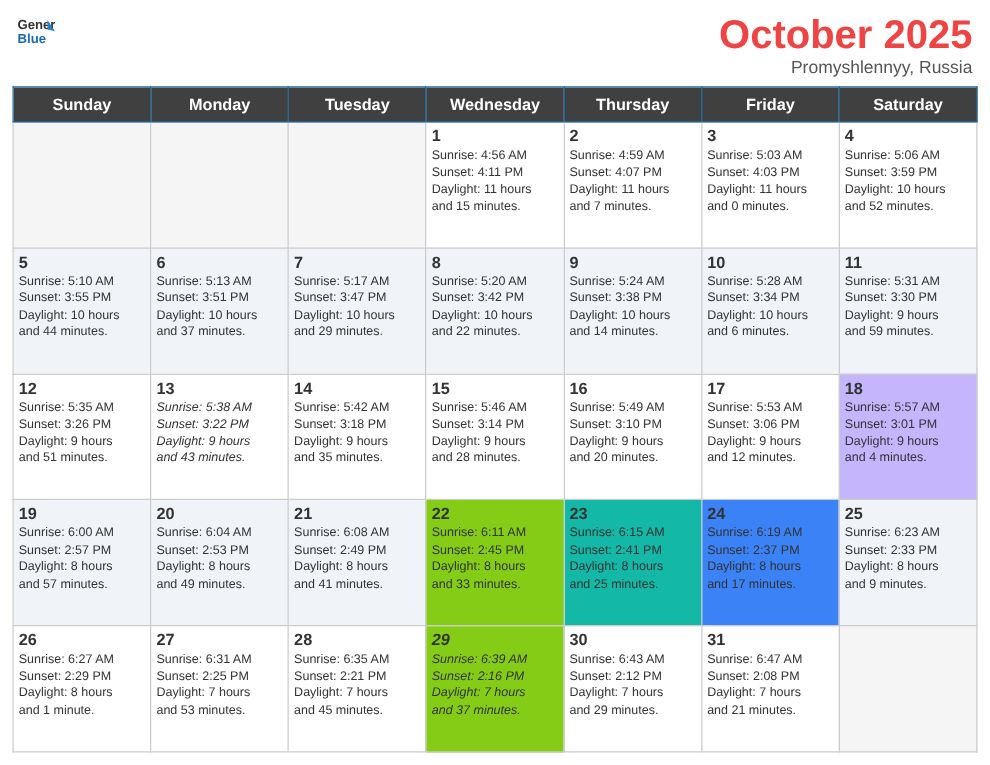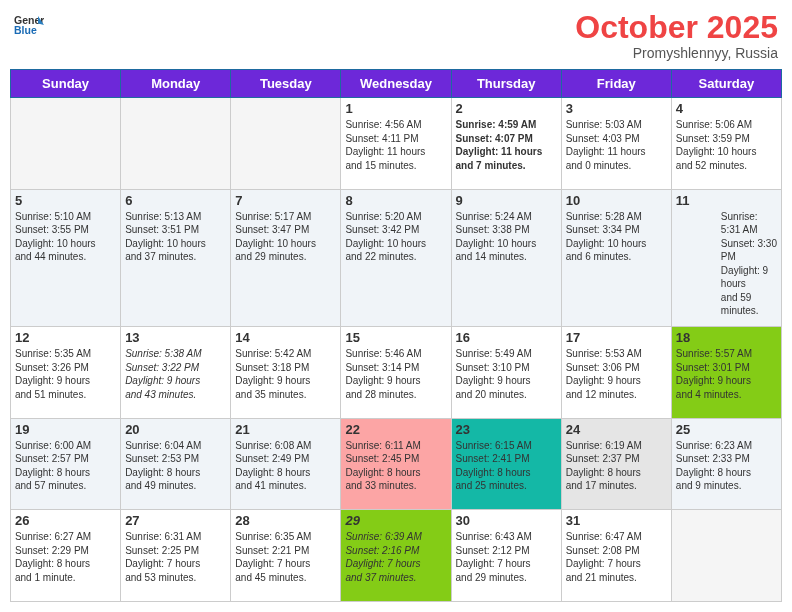--- a/index.html
+++ b/index.html
@@ -47,21 +47,21 @@
       color: #555;
     }
     .calendar {
       flex: 1;
       border: 1px solid #ccc;
       border-collapse: collapse;
       width: 100%;
       table-layout: fixed;
     }
     .calendar th {
-      background: #6d28d9;
+      background: #404040;
       color: white;
       text-align: center;
       padding: 6px 2px;
       font-size: 13px;
       font-weight: bold;
       border: 1px solid #1e6aa0;
     }
     .calendar td {
       vertical-align: top;
       border: 1px solid #ccc;
@@ -121,21 +121,21 @@
           <td style="background: rgb(245, 245, 245);"></td>
           <td style="background: rgb(255, 255, 255);">
             <span class="date-num">1</span>
             <div class="cell-info" style="white-space: pre-line;">Sunrise: 4:56 AM
 Sunset: 4:11 PM
 Daylight: 11 hours
 and 15 minutes.</div>
           </td>
           <td style="background: rgb(255, 255, 255);">
             <span class="date-num">2</span>
-            <div class="cell-info" style="white-space: pre-line; font-weight: bold;">Sunrise: 4:59 AM
+            <div class="cell-info" style="white-space: pre-line;">Sunrise: 4:59 AM
 Sunset: 4:07 PM
 Daylight: 11 hours
 and 7 minutes.</div>
           </td>
           <td style="background: rgb(255, 255, 255);">
             <span class="date-num">3</span>
             <div class="cell-info" style="white-space: pre-line;">Sunrise: 5:03 AM
 Sunset: 4:03 PM
 Daylight: 11 hours
 and 0 minutes.</div>
@@ -186,21 +186,21 @@
           </td>
           <td style="background: rgb(240, 244, 248);">
             <span class="date-num">10</span>
             <div class="cell-info" style="white-space: pre-line;">Sunrise: 5:28 AM
 Sunset: 3:34 PM
 Daylight: 10 hours
 and 6 minutes.</div>
           </td>
           <td style="background: rgb(240, 244, 248);">
             <span class="date-num">11</span>
-            <div class="cell-info" style="white-space: pre-line; margin-left: 45px;">Sunrise: 5:31 AM
+            <div class="cell-info" style="white-space: pre-line;">Sunrise: 5:31 AM
 Sunset: 3:30 PM
 Daylight: 9 hours
 and 59 minutes.</div>
           </td>
         </tr>
         <tr>
           <td style="background: rgb(255, 255, 255);">
             <span class="date-num">12</span>
             <div class="cell-info" style="white-space: pre-line;">Sunrise: 5:35 AM
 Sunset: 3:26 PM
@@ -235,21 +235,21 @@
 Daylight: 9 hours
 and 20 minutes.</div>
           </td>
           <td style="background: rgb(255, 255, 255);">
             <span class="date-num">17</span>
             <div class="cell-info" style="white-space: pre-line;">Sunrise: 5:53 AM
 Sunset: 3:06 PM
 Daylight: 9 hours
 and 12 minutes.</div>
           </td>
-          <td style="background: #84cc16;">
+          <td style="background: #c4b5fd;">
             <span class="date-num">18</span>
             <div class="cell-info" style="white-space: pre-line;">Sunrise: 5:57 AM
 Sunset: 3:01 PM
 Daylight: 9 hours
 and 4 minutes.</div>
           </td>
         </tr>
         <tr>
           <td style="background: rgb(240, 244, 248);">
             <span class="date-num">19</span>
@@ -265,35 +265,35 @@
 Daylight: 8 hours
 and 49 minutes.</div>
           </td>
           <td style="background: rgb(240, 244, 248);">
             <span class="date-num">21</span>
             <div class="cell-info" style="white-space: pre-line;">Sunrise: 6:08 AM
 Sunset: 2:49 PM
 Daylight: 8 hours
 and 41 minutes.</div>
           </td>
-          <td style="background: #fca5a5;">
+          <td style="background: #84cc16;">
             <span class="date-num">22</span>
             <div class="cell-info" style="white-space: pre-line;">Sunrise: 6:11 AM
 Sunset: 2:45 PM
 Daylight: 8 hours
 and 33 minutes.</div>
           </td>
           <td style="background: #14b8a6;">
             <span class="date-num">23</span>
             <div class="cell-info" style="white-space: pre-line;">Sunrise: 6:15 AM
 Sunset: 2:41 PM
 Daylight: 8 hours
 and 25 minutes.</div>
           </td>
-          <td style="background: #e5e5e5;">
+          <td style="background: #3b82f6;">
             <span class="date-num">24</span>
             <div class="cell-info" style="white-space: pre-line;">Sunrise: 6:19 AM
 Sunset: 2:37 PM
 Daylight: 8 hours
 and 17 minutes.</div>
           </td>
           <td style="background: rgb(240, 244, 248);">
             <span class="date-num">25</span>
             <div class="cell-info" style="white-space: pre-line;">Sunrise: 6:23 AM
 Sunset: 2:33 PM

